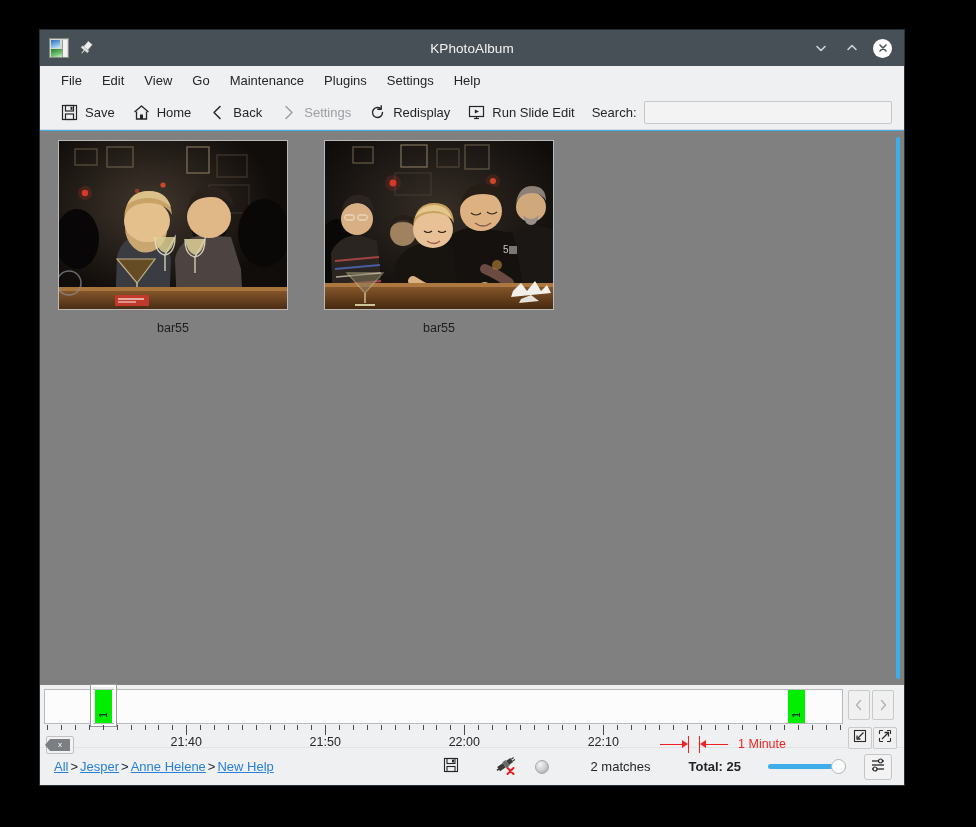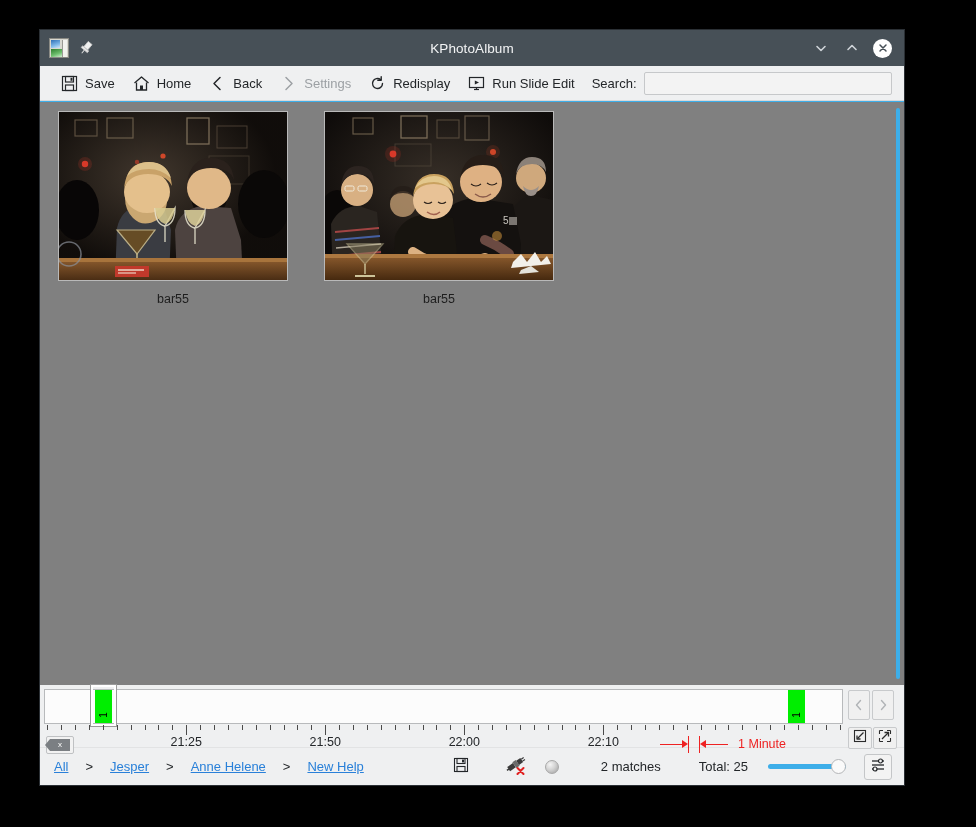--- a/index.html
+++ b/index.html
@@ -201,21 +201,21 @@
     position: absolute; width: 24px; height: 22px;
     background: #f0f0f0; border: 1px solid #c8cacc; border-radius: 2px;
     display: flex; align-items: center; justify-content: center;
   }
   
   #statusbar {
     height: 38px; background: #eff0f1; flex: none;
     display: flex; align-items: center; padding: 0 12px 0 14px;
     gap: 0; border-top: 1px solid #e2e3e4;
   }
-  #breadcrumb { display: flex; gap: 17px; font-size: 13px; }
+  #breadcrumb { display: flex; gap: 2px; font-size: 13px; }
   #breadcrumb a {
     color: #2980d9; text-decoration: underline; cursor: default;
   }
   #breadcrumb .sep { color: #232629; }
   .sb-spacer { flex: 1; }
   .sb-icon { display:flex; align-items:center; justify-content:center; }
   #matches-text, #total-text { font-size: 13px; color: #232629; white-space: nowrap; }
   #size-slider {
     width: 82px; height: 16px; position: relative; display: flex; align-items: center;
   }
@@ -271,20 +271,30 @@
           </svg>
       </div>
       <div class="tb-btn close">
         <svg width="12" height="12" viewBox="0 0 12 12">
             <path d="M3 3 L9 9 M9 3 L3 9" stroke="#475057" stroke-width="1.5" stroke-linecap="round"></path>
           </svg>
       </div>
     </div>
   </div>
 
+  <div id="menubar">
+    <div class="menu-item">File</div>
+    <div class="menu-item">Edit</div>
+    <div class="menu-item">View</div>
+    <div class="menu-item">Go</div>
+    <div class="menu-item">Maintenance</div>
+    <div class="menu-item">Plugins</div>
+    <div class="menu-item">Settings</div>
+    <div class="menu-item">Help</div>
+  </div>
 
   <div id="toolbar">
 
     <div class="tool-btn">
       <span>
         <svg width="17" height="17" viewBox="0 0 17 17">
           <rect x="1.5" y="1.5" width="14" height="14" fill="none" stroke="#232629" stroke-width="1.2"></rect>
           <rect x="4.5" y="1.5" width="8" height="5.5" fill="none" stroke="#232629" stroke-width="1.2"></rect>
           <rect x="4.5" y="10" width="8" height="5.5" fill="none" stroke="#232629" stroke-width="1.2"></rect>
           <rect x="9.5" y="2.8" width="2" height="3" fill="#232629"></rect>
@@ -579,21 +589,21 @@
           <div class="tick minor" style="left: 87.4%;"></div>
           <div class="tick minor" style="left: 89.14%;"></div>
           <div class="tick minor" style="left: 90.88%;"></div>
           <div class="tick minor" style="left: 92.62%;"></div>
           <div class="tick minor" style="left: 94.36%;"></div>
           <div class="tick minor" style="left: 96.1%;"></div>
           <div class="tick minor" style="left: 97.84%;"></div>
           <div class="tick minor" style="left: 99.58%;"></div>
         </div>
       <div id="labelrow">
-        <div class="time-label" style="left:17.8%">21:25</div>
+        <div class="time-label" style="left:17.8%">21:40</div>
         <div class="time-label" style="left:35.2%">21:50</div>
         <div class="time-label" style="left:52.6%">22:00</div>
         <div class="time-label" style="left:70.0%">22:10</div>
       </div>
 
       <div id="clear-btn">
         <div class="arrow-tag">
           <span>x</span>
         </div>
       </div>
@@ -685,21 +695,21 @@
             <rect x="0" y="8.2" width="2.5" height="1.6" fill="#3a3a3a"></rect>
           </g>
           <path d="M12.5 13 L18.5 19 M18.5 13 L12.5 19" stroke="#e02020" stroke-width="2" stroke-linecap="round"></path>
         </svg>
       </span>
     </div>
 
     <div class="led" style="margin-right:42px;"></div>
 
     <span id="matches-text" style="margin-right:38px;">2 matches</span>
-    <span id="total-text" style="margin-right:20px;">Total: 25</span>
+    <span id="total-text" style="margin-right:27px;font-weight:bold;">Total: 25</span>
 
     <div id="size-slider">
       <div class="track" style="right: 5%;"></div>
       <div class="handle" style="right: 5%;"></div>
     </div>
 
     <div id="settings-btn" style="margin-left:14px;">
       <span>
         <svg width="16" height="16" viewBox="0 0 16 16">
           <path d="M2 4 L14 4" stroke="#232629" stroke-width="1.3"></path>

